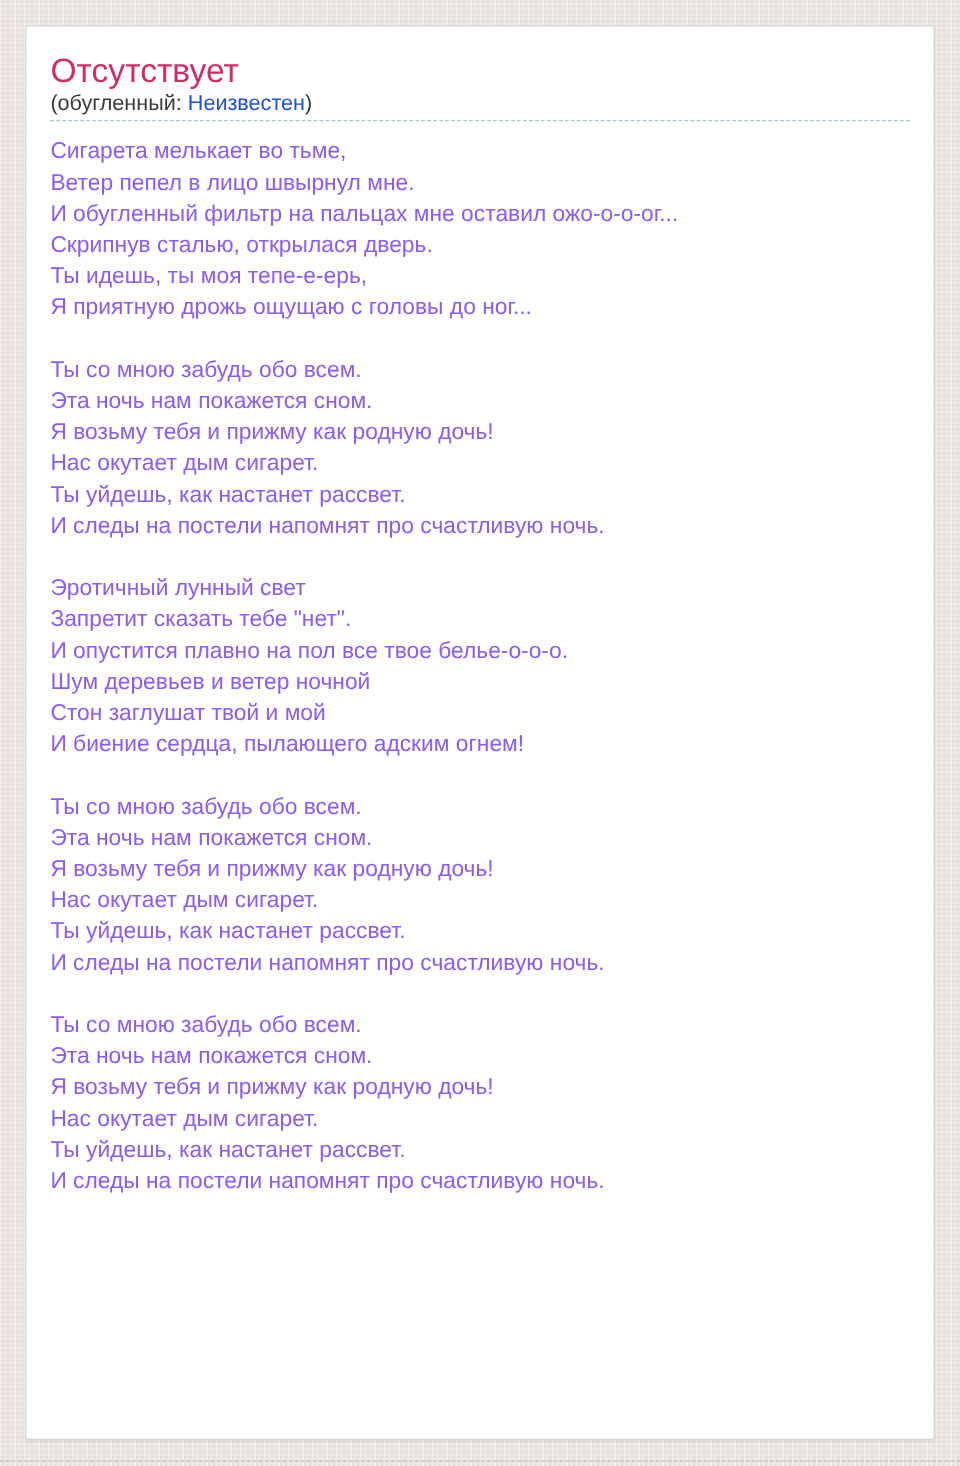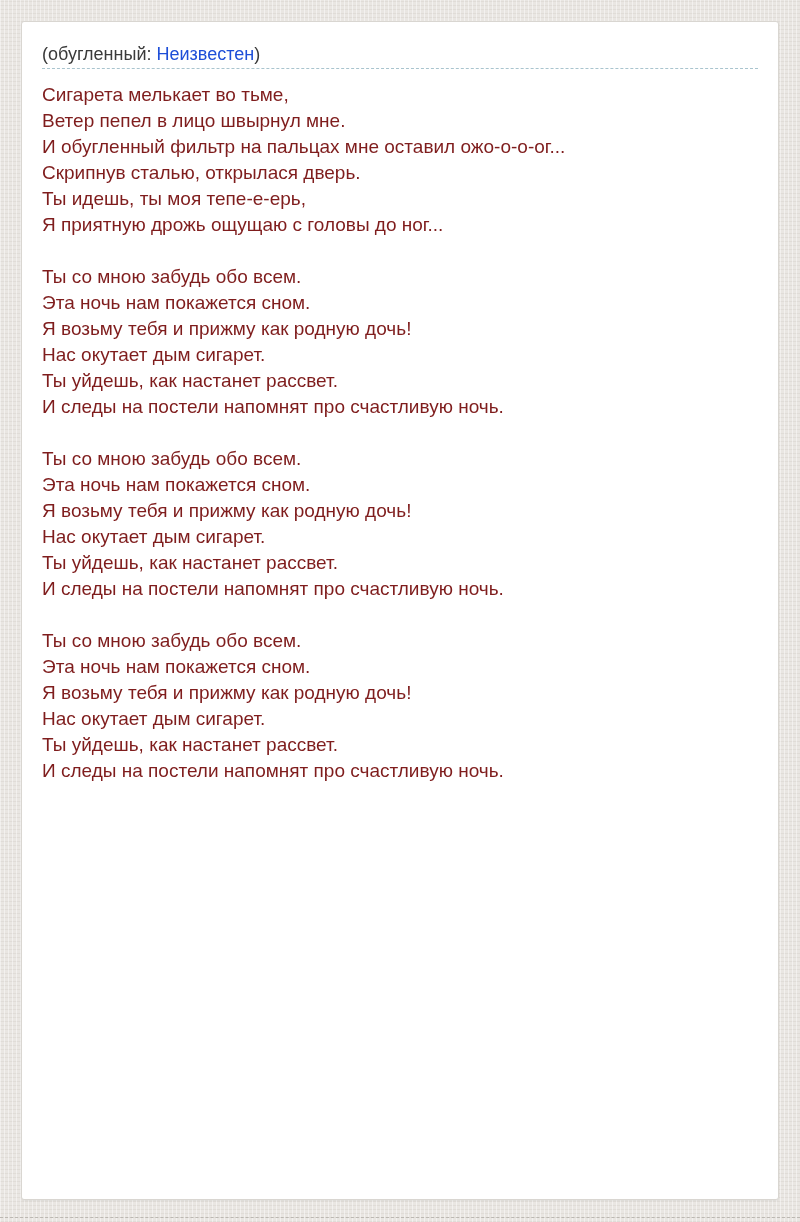--- a/index.html
+++ b/index.html
@@ -56,59 +56,66 @@
     cursor: pointer;
   }
 
   .lyrics {
     margin-top: 13px;
   }
 
   .stanza {
     font-size: 19px;
     line-height: 26px;
-    color: #7f1d1d;
+    color: #8b5cf6;
     white-space: pre-line;
     margin-bottom: 26px;
   }
 
   .stanza:last-child { margin-bottom: 0; }
 
   .bottom-divider {
     position: absolute;
     left: 0;
     right: 0;
     bottom: 4px;
     border-top: 1px dashed #bcb8b2;
   }
 </style>
 </head>
 <body>
 
 <div class="card">
 
   <div class="song-header">
+    <h1 class="song-title">Отсутствует</h1>
     <div class="artist-line">
       <span>(обугленный: </span><a class="artist-link">Неизвестен</a><span>)</span>
     </div>
   </div>
 
   <div class="lyrics">
     <p class="stanza">Сигарета мелькает во тьме,
 Ветер пепел в лицо швырнул мне.
 И обугленный фильтр на пальцах мне оставил ожо-о-о-ог...
 Скрипнув сталью, открылася дверь.
 Ты идешь, ты моя тепе-е-ерь,
 Я приятную дрожь ощущаю с головы до ног...</p>
     <p class="stanza">Ты со мною забудь обо всем.
 Эта ночь нам покажется сном.
 Я возьму тебя и прижму как родную дочь!
 Нас окутает дым сигарет.
 Ты уйдешь, как настанет рассвет.
 И следы на постели напомнят про счастливую ночь.</p>
+    <p class="stanza">Эротичный лунный свет
+Запретит сказать тебе "нет".
+И опустится плавно на пол все твое белье-о-о-о.
+Шум деревьев и ветер ночной
+Стон заглушат твой и мой
+И биение сердца, пылающего адским огнем!</p>
     <p class="stanza">Ты со мною забудь обо всем.
 Эта ночь нам покажется сном.
 Я возьму тебя и прижму как родную дочь!
 Нас окутает дым сигарет.
 Ты уйдешь, как настанет рассвет.
 И следы на постели напомнят про счастливую ночь.</p>
     <p class="stanza">Ты со мною забудь обо всем.
 Эта ночь нам покажется сном.
 Я возьму тебя и прижму как родную дочь!
 Нас окутает дым сигарет.

